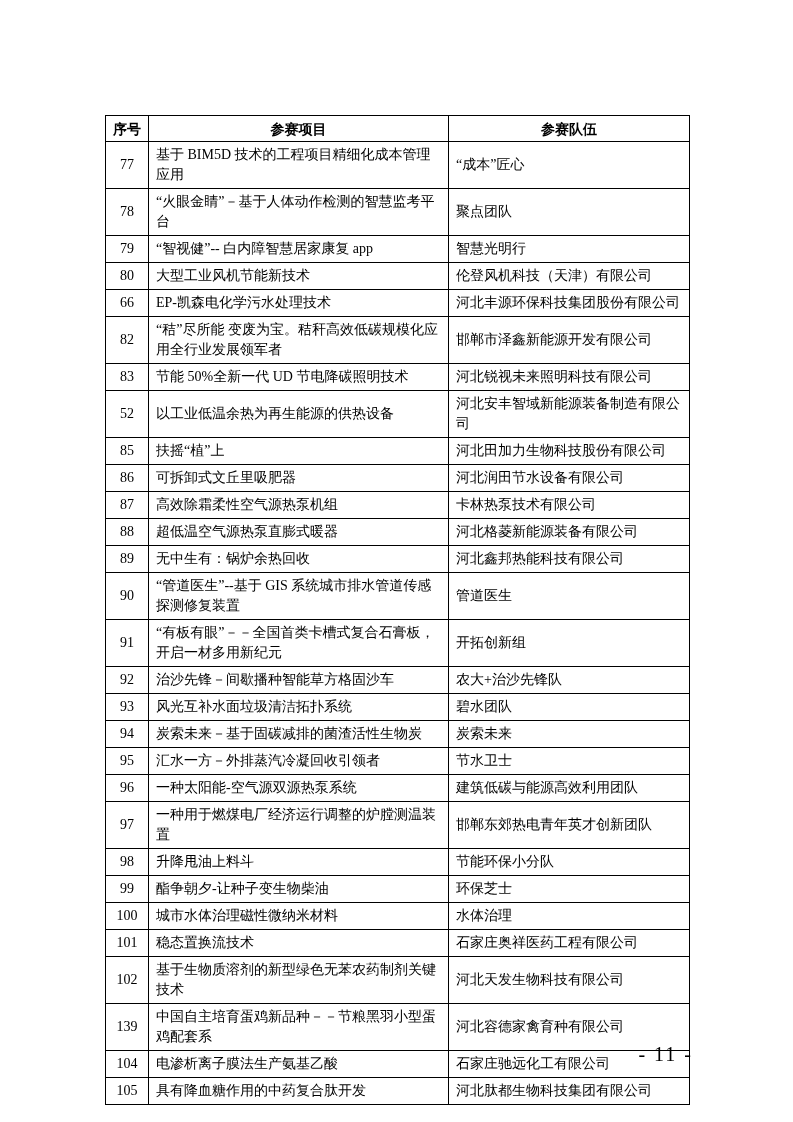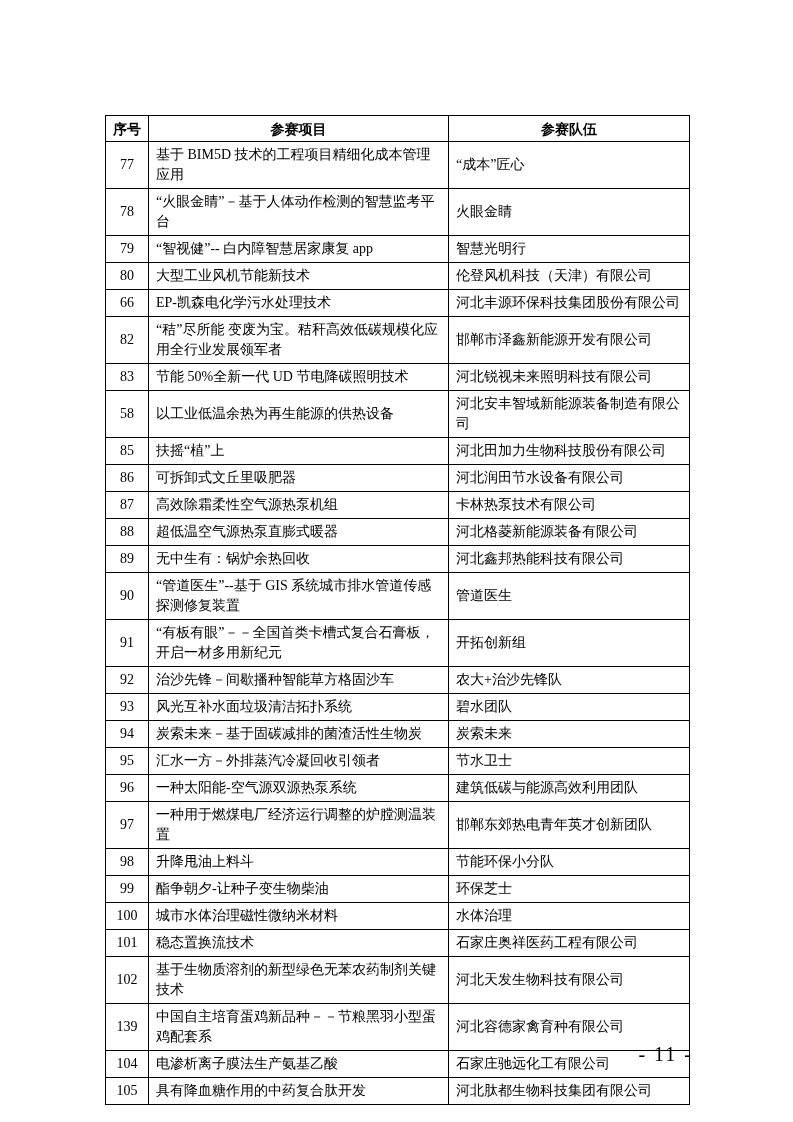--- a/index.html
+++ b/index.html
@@ -84,21 +84,21 @@
   <tbody>
   <tr>
     <td class="cell-no">77</td>
     <td class="cell-project">基于 BIM5D 技术的工程项目精细化成本管理应用</td>
     <td class="cell-team">“成本”匠心</td>
   </tr>
 
   <tr>
     <td class="cell-no">78</td>
     <td class="cell-project">“火眼金睛”－基于人体动作检测的智慧监考平台</td>
-    <td class="cell-team">火眼金睛</td>
+    <td class="cell-team">聚点团队</td>
   </tr>
 
   <tr>
     <td class="cell-no">79</td>
     <td class="cell-project">“智视健”-- 白内障智慧居家康复 app</td>
     <td class="cell-team">智慧光明行</td>
   </tr>
 
   <tr>
     <td class="cell-no">80</td>
@@ -118,21 +118,21 @@
     <td class="cell-team">邯郸市泽鑫新能源开发有限公司</td>
   </tr>
 
   <tr>
     <td class="cell-no">83</td>
     <td class="cell-project">节能 50%全新一代 UD 节电降碳照明技术</td>
     <td class="cell-team">河北锐视未来照明科技有限公司</td>
   </tr>
 
   <tr>
-    <td class="cell-no">58</td>
+    <td class="cell-no">52</td>
     <td class="cell-project">以工业低温余热为再生能源的供热设备</td>
     <td class="cell-team">河北安丰智域新能源装备制造有限公司</td>
   </tr>
 
   <tr>
     <td class="cell-no">85</td>
     <td class="cell-project">扶摇“植”上</td>
     <td class="cell-team">河北田加力生物科技股份有限公司</td>
   </tr>
 

